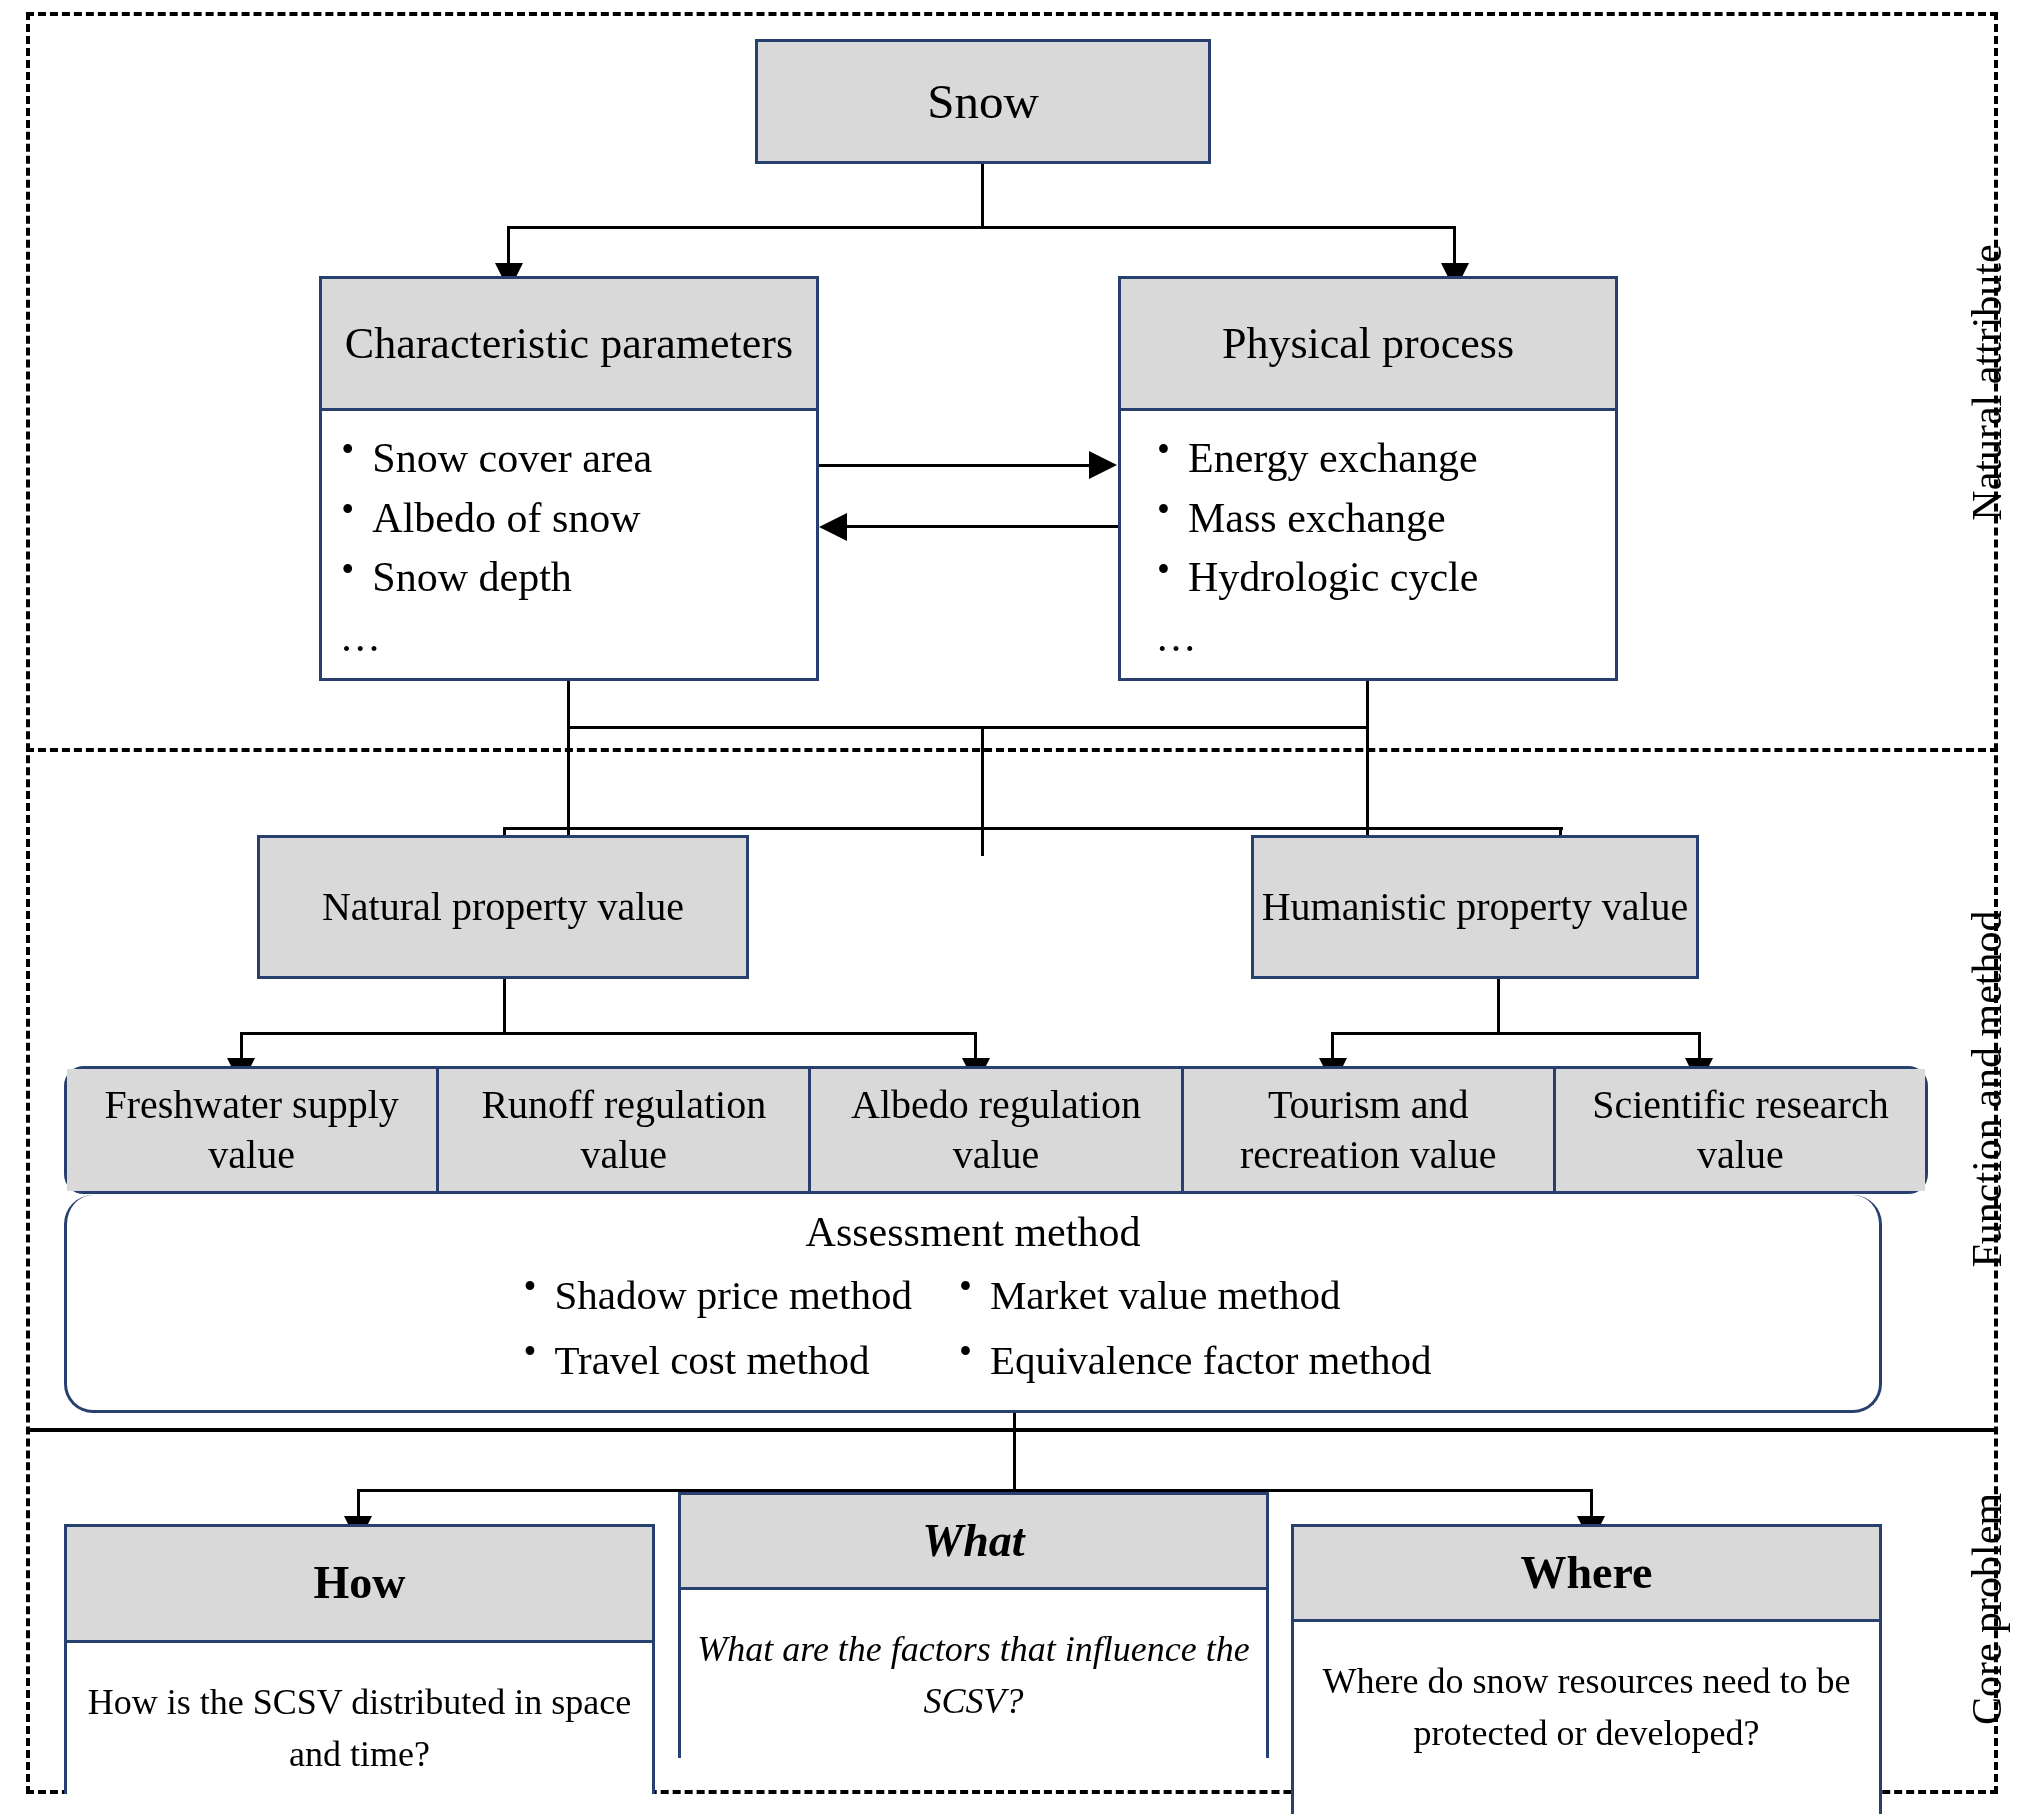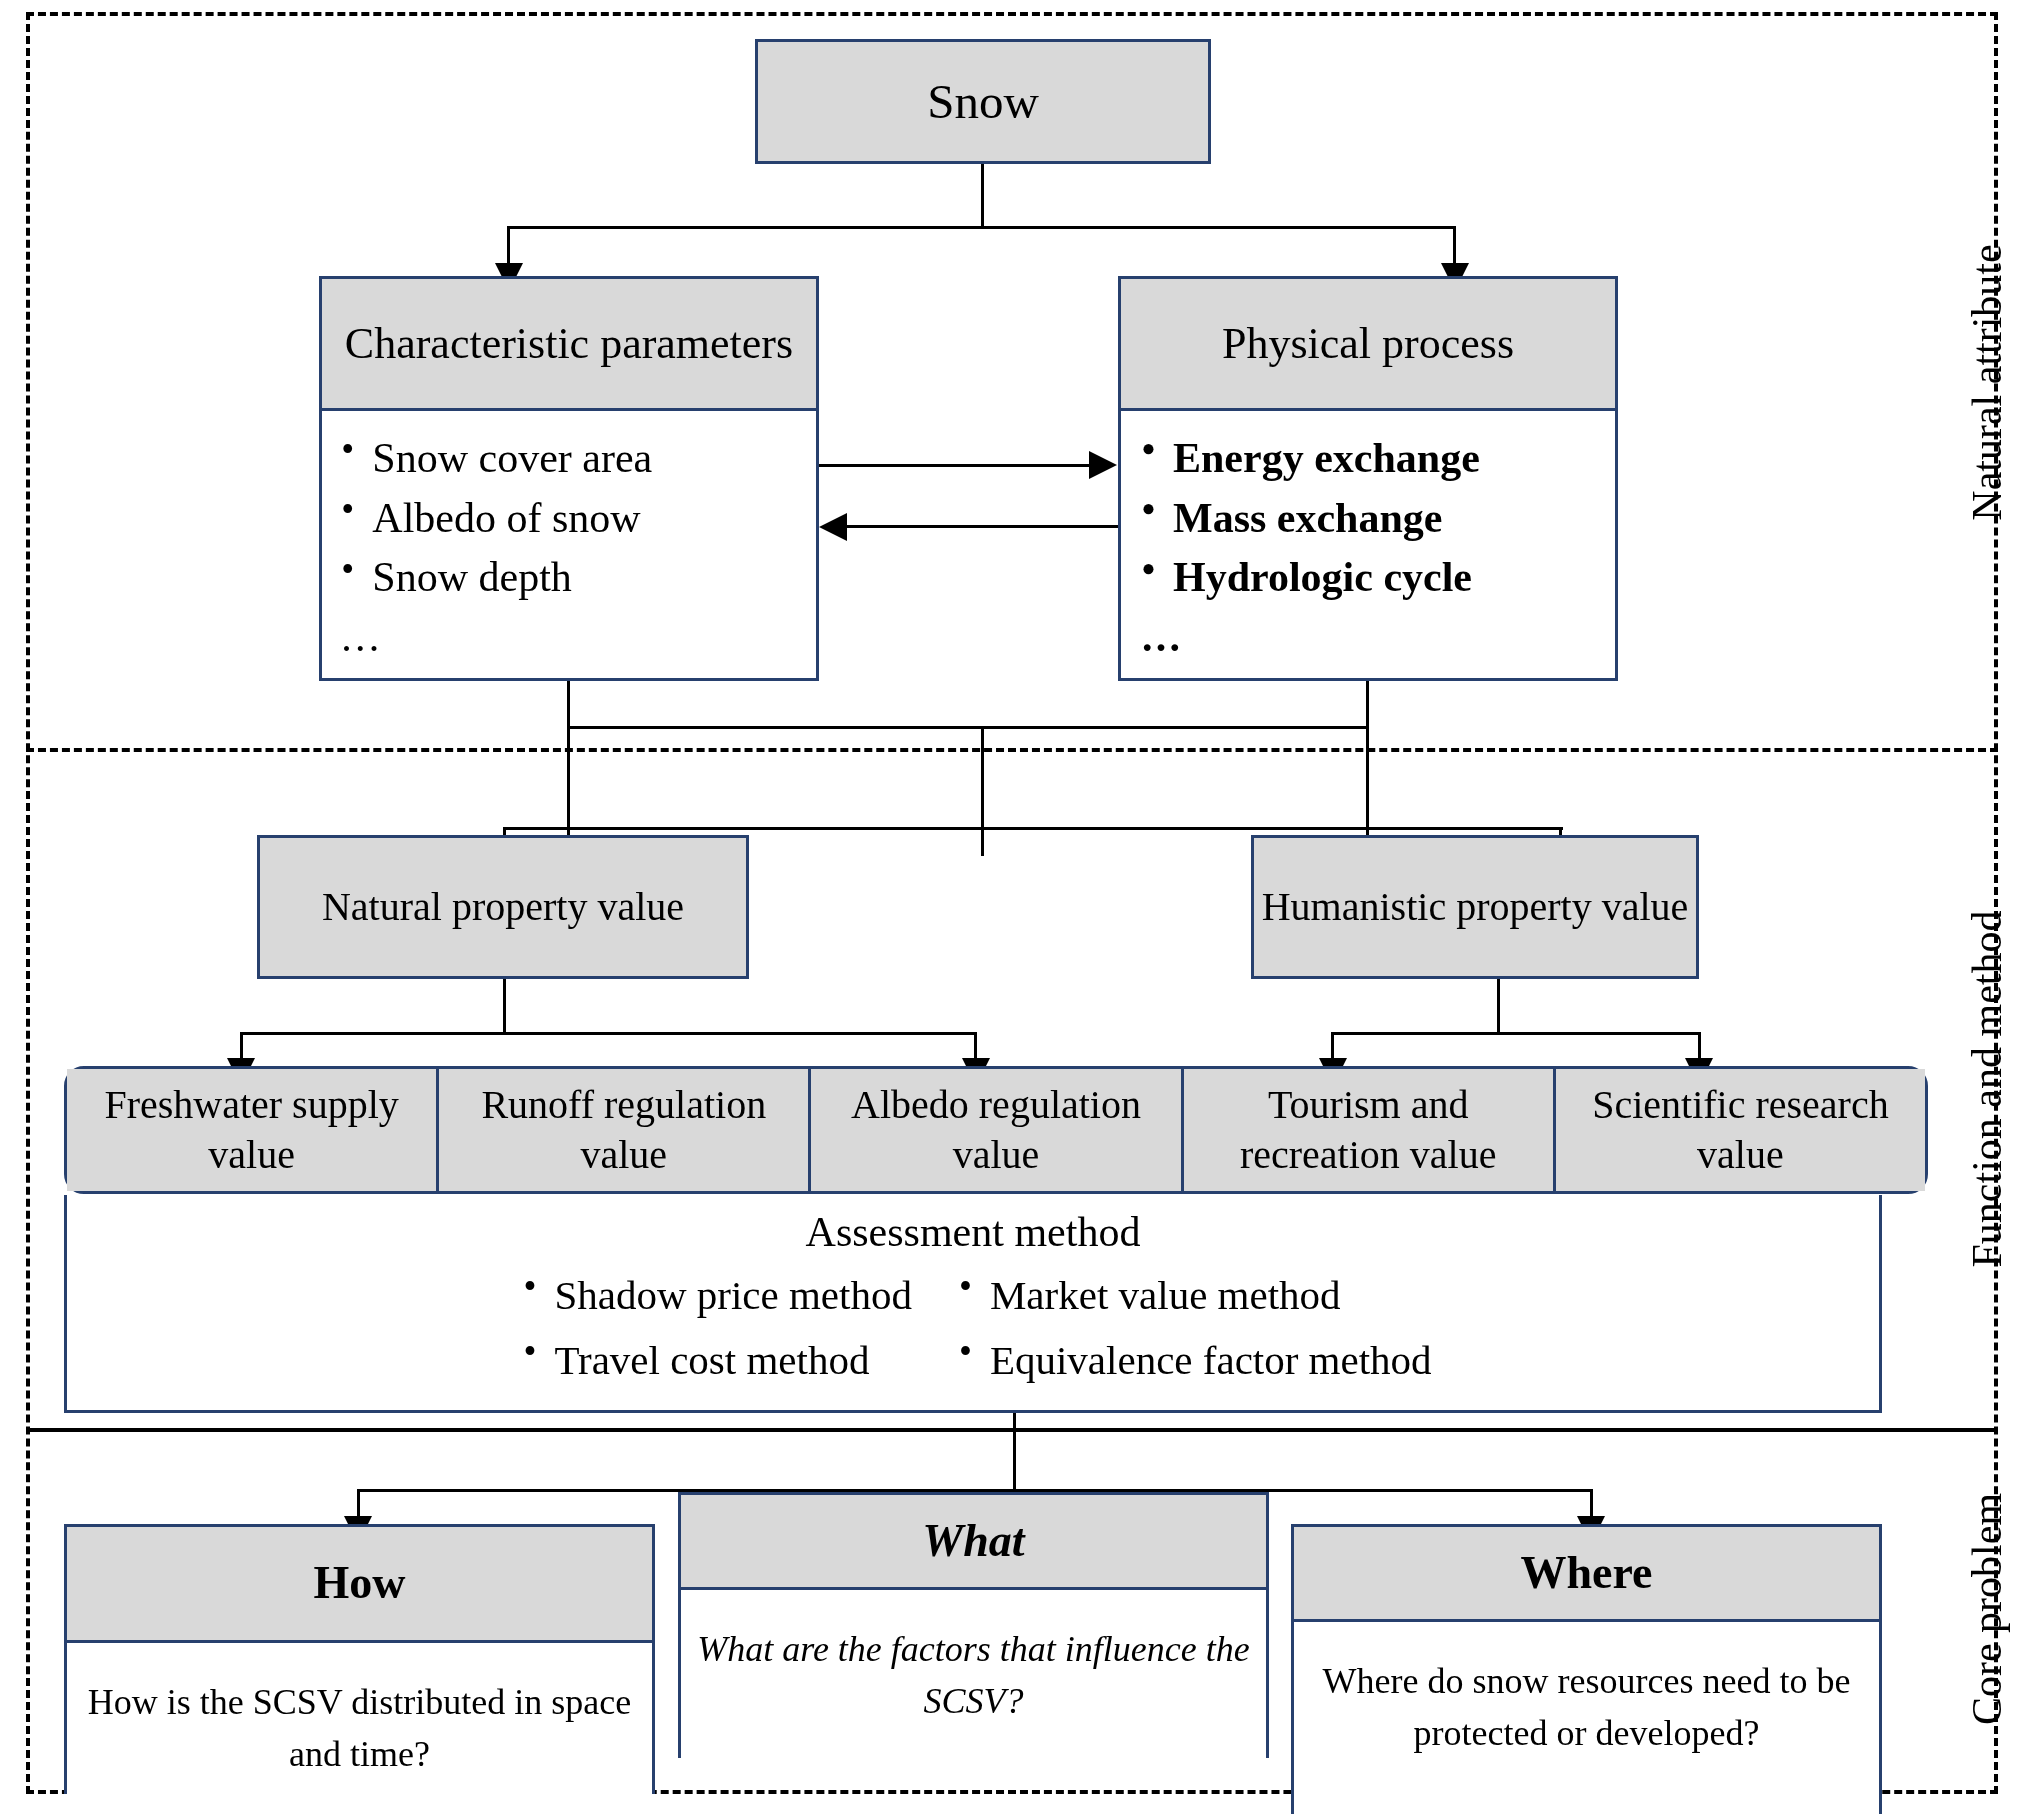--- a/index.html
+++ b/index.html
@@ -245,21 +245,21 @@
         <li>Snow depth</li>
       </ul>
       <div class="ellipsis">...</div>
     </div>
   </div>
 
   <div class="box" style="left:1118px; top:276px; width:500px; height:405px;">
     <div class="box-head with-rule t-head" style="height:132px;">
       <span>Physical  process</span>
     </div>
-    <div class="box-body t-bullet" style="padding:23px 0 0 12px;font-weight:bold;">
+    <div class="box-body t-bullet" style="padding:23px 0 0 27px;">
       <ul class="bl">
         <li>Energy exchange</li>
         <li>Mass exchange</li>
         <li>Hydrologic cycle</li>
       </ul>
       <div class="ellipsis">...</div>
     </div>
   </div>
 
   <div class="line-h" style="left:819px; top:464px; width:273px;"></div>
@@ -311,21 +311,21 @@
       <span>Albedo regulation value</span>
     </div>
     <div class="value-cell t-value">
       <span>Tourism and recreation value</span>
     </div>
     <div class="value-cell t-value">
       <span>Scientific research  value</span>
     </div>
   </div>
 
-  <div class="assess-panel" style="left:64px; top:1195px; width:1818px; height:218px;">
+  <div class="assess-panel" style="left:64px; top:1195px; width:1818px; height:218px;border-radius:29px;">
     <div class="assess-title t-assess">Assessment  method</div>
     <div class="assess-cols">
       <ul class="bl t-method">
         <li>Shadow price method</li>
         <li>Travel cost method</li>
       </ul>
       <ul class="bl t-method">
         <li>Market value method</li>
         <li>Equivalence factor method</li>
       </ul>

